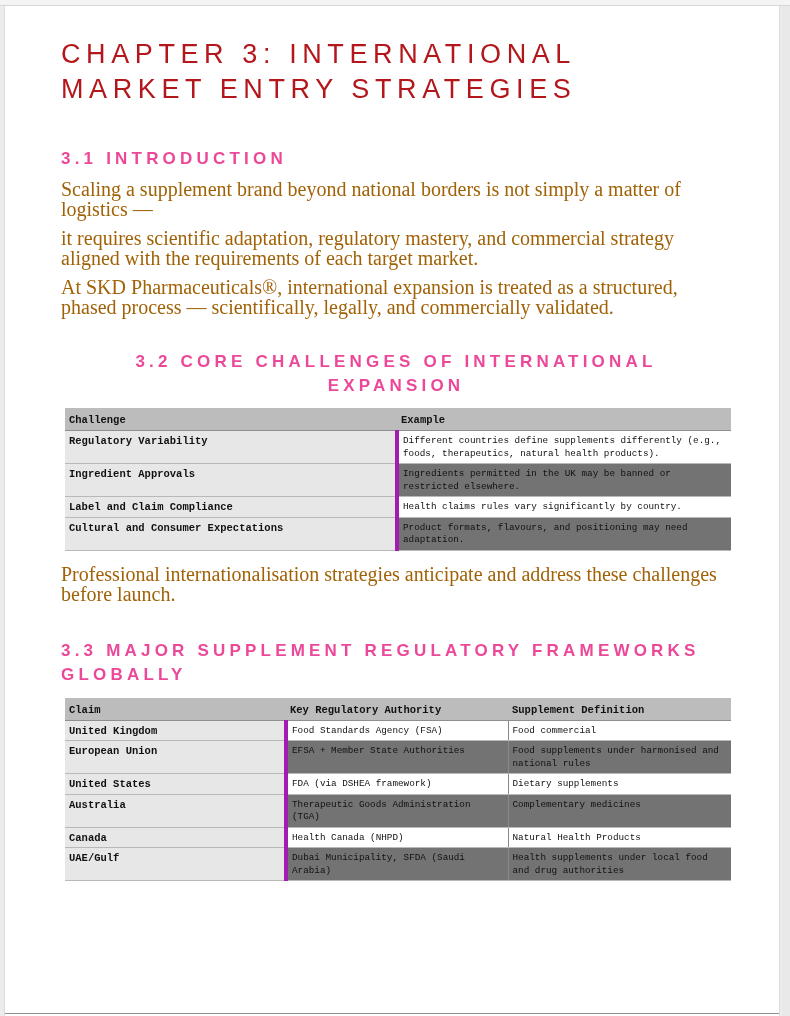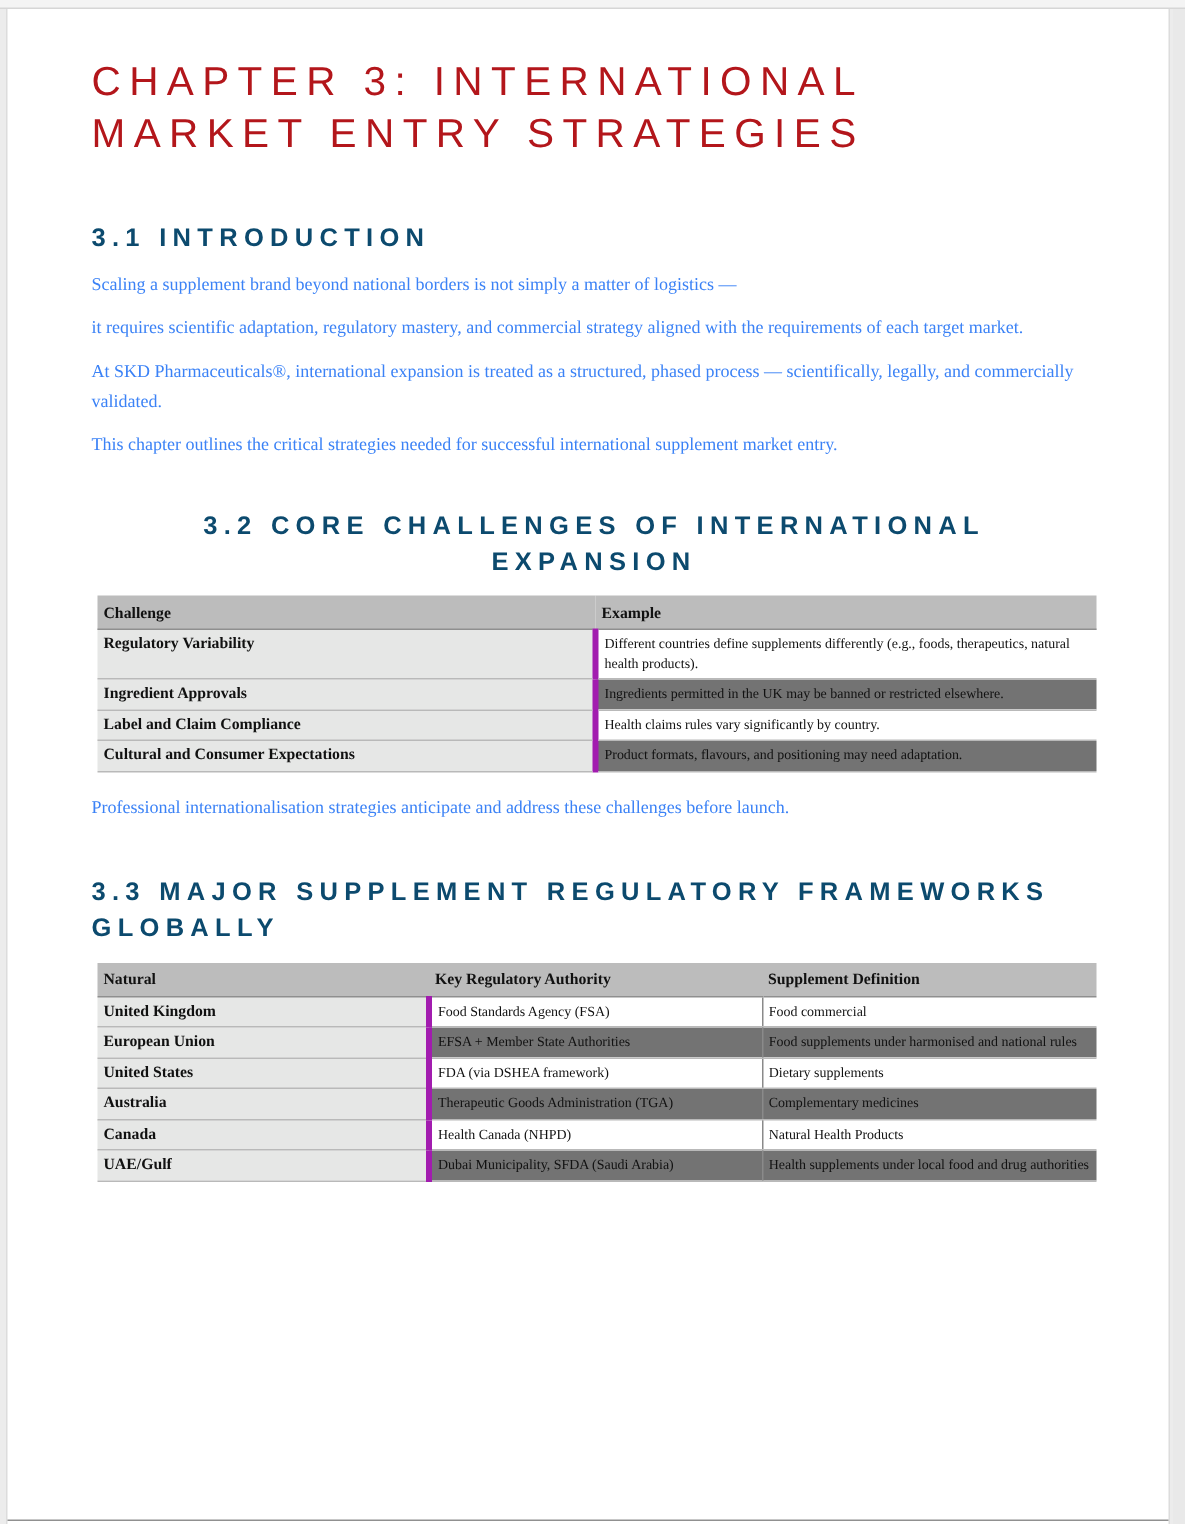--- a/index.html
+++ b/index.html
@@ -29,30 +29,30 @@
   .content { position: absolute; left: 56px; top: 0; width: 670px; }
   .chapter-title {
     margin: 31px 0 0 0;
     font-family: "Liberation Sans", sans-serif;
     font-weight: normal; font-size: 27px; line-height: 35px;
     letter-spacing: 5.6px; color: #b3161b; text-transform: uppercase;
   }
   h2 {
     font-family: "Liberation Sans", sans-serif;
     font-weight: bold; font-size: 17px; line-height: 24px;
-    letter-spacing: 4.2px; color: #0c4a6e; margin: 0; text-transform: uppercase;
+    letter-spacing: 4.2px; color: #ec4899; margin: 0; text-transform: uppercase;
   }
   p.body {
     font-family: "Liberation Serif", serif;
-    font-size: 12px; line-height: 20px; color: #3b82f6;
+    font-size: 20px; line-height: 20px; color: #a16207;
     margin: 0 0 9px 0;
   }
   table.doc {
     border-collapse: collapse; width: 666px;
-    font-family: Liberation Serif, serif;
+    font-family: Liberation Mono, monospace;
     color: #111;
   }
   table.doc th {
     background: #bcbcbc; text-align: left; font-weight: bold;
     font-size: 10.5px; padding: 4px 4px 2px 4px; height: 16px;
     border-bottom: 1px solid #8f8f8f;
   }
   table.doc td {
     font-size: 9.3px; line-height: 12.5px;
     padding: 4px 4px 3px 4px; vertical-align: top;
@@ -78,21 +78,20 @@
 
     <h1 class="chapter-title">
       <span>CHAPTER 3: INTERNATIONAL</span><br>
       <span>MARKET ENTRY STRATEGIES</span>
     </h1>
 
     <h2 style="margin-top:40px; margin-bottom:8px;">3.1 INTRODUCTION</h2>
     <p class="body">Scaling a supplement brand beyond national borders is not simply a matter of logistics —</p>
     <p class="body">it requires scientific adaptation, regulatory mastery, and commercial strategy aligned with the requirements of each target market.</p>
     <p class="body">At SKD Pharmaceuticals®, international expansion is treated as a structured, phased process — scientifically, legally, and commercially validated.</p>
-    <p class="body">This chapter outlines the critical strategies needed for successful international supplement market entry.</p>
 
     <h2 style="margin-top:33px; margin-bottom:10px;text-align:center;">
       <span>3.2 CORE CHALLENGES OF INTERNATIONAL</span><br>
       <span>EXPANSION</span>
     </h2>
 
     <table class="doc" style="margin-left:4px;">
       <colgroup>
           <col style="width:332px">
           <col style="width:334px">
@@ -129,21 +128,21 @@
     </h2>
 
     <table class="doc" style="margin-left:4px;">
       <colgroup>
           <col style="width:221px">
           <col style="width:222px">
           <col style="width:223px">
         </colgroup>
       <tbody>
           <tr>
-        <th>Natural</th>
+        <th>Claim</th>
         <th>Key Regulatory Authority</th>
         <th>Supplement Definition</th>
       </tr>
       <tr>
         <td class="key">United Kingdom</td>
         <td class="v">Food Standards Agency (FSA)</td>
         <td class="v last">Food commercial</td>
       </tr>
       <tr class="alt">
         <td class="key">European Union</td>

